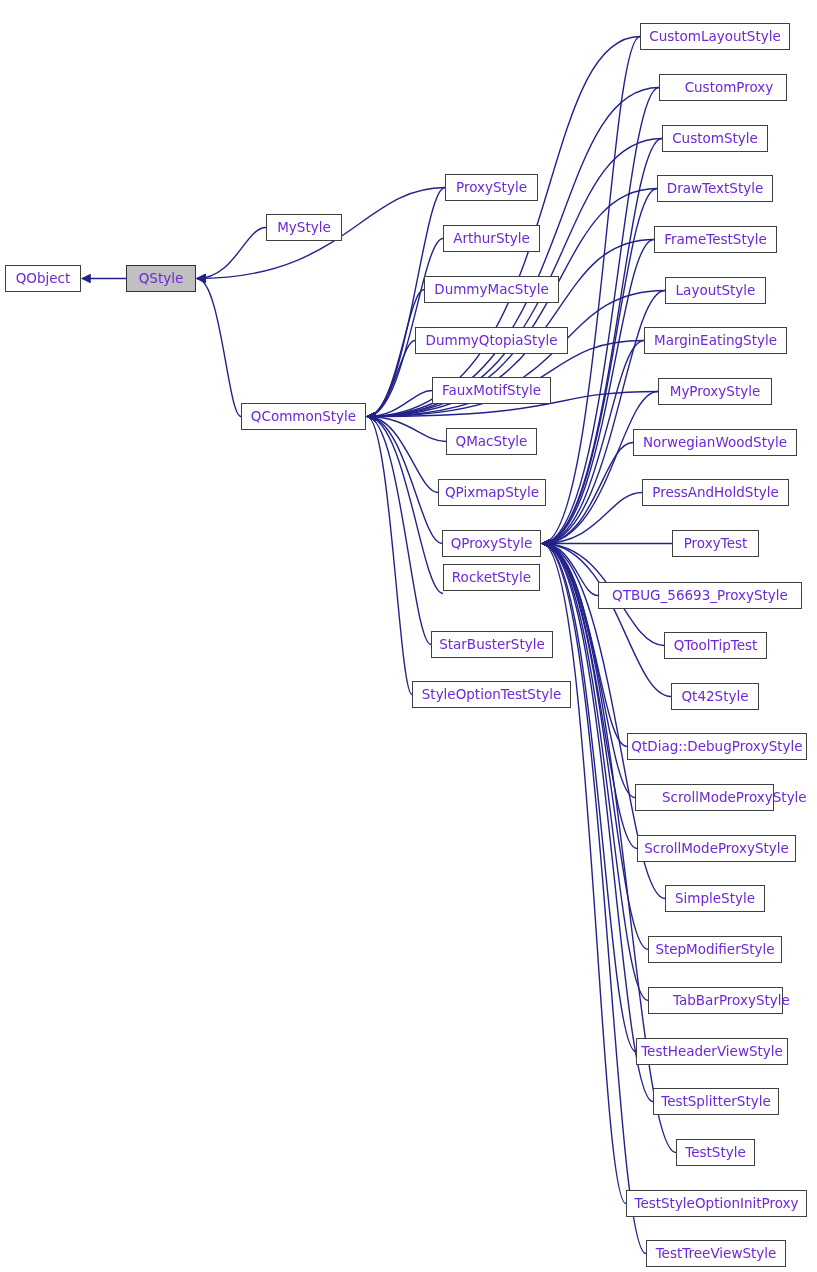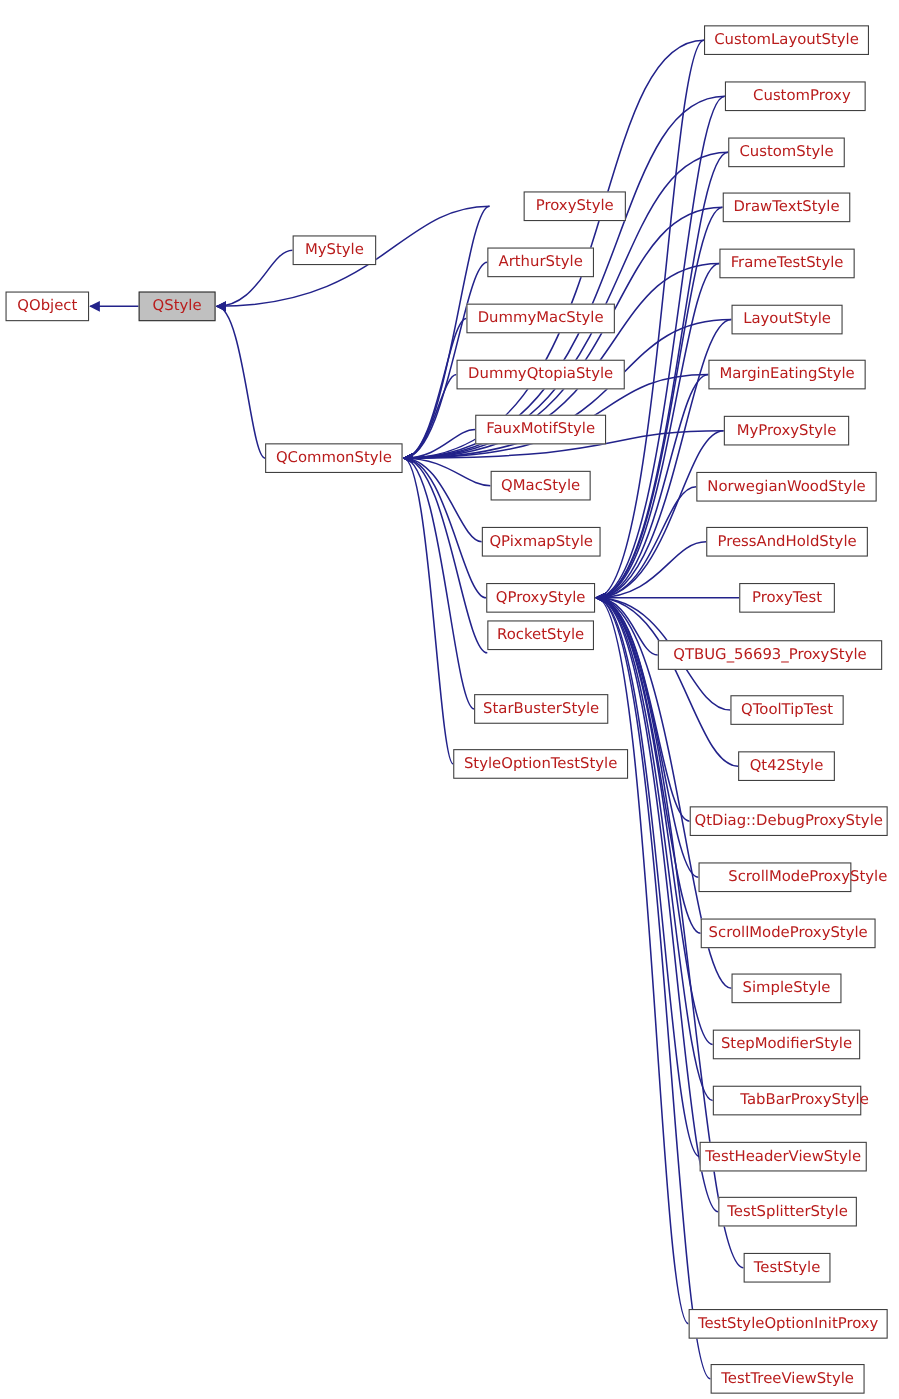--- a/index.html
+++ b/index.html
@@ -21,21 +21,21 @@
     top: 0;
     width: 817px;
     height: 1272px;
     pointer-events: none;
   }
   .node {
     position: absolute;
     box-sizing: border-box;
     border: 1px solid #404040;
     background: #ffffff;
-    color: #b91c1c;
+    color: #6d28d9;
     font-size: 13.5px;
     line-height: 25px;
     height: 27px;
     text-align: center;
     white-space: nowrap;
     z-index: 5;
   }
   .node.highlight {
     background: #c0c0c0;
     border: 1px solid #303030;
@@ -102,21 +102,21 @@
         <path d="M 644 340.5 C 534.308 340.5, 566.44 416.5, 367 416.5" marker-end="url(#arrow)"></path>
         <path d="M 658 391.5 C 542.764 391.5, 576.52 416.5, 367 416.5" marker-end="url(#arrow)"></path>
       </g>
   </svg>
 
   <div id="nodes">
       <div class="node" style="left: 5px; top: 265px; width: 76px;"><span>QObject</span></div>
       <div class="node highlight" style="left: 126px; top: 265px; width: 70px;"><span>QStyle</span></div>
       <div class="node" style="left: 266px; top: 214px; width: 76px;"><span>MyStyle</span></div>
       <div class="node" style="left: 241px; top: 403px; width: 125px;"><span>QCommonStyle</span></div>
-      <div class="node" style="left: 445px; top: 174px; width: 93px; margin-left: 31px;"><span>ProxyStyle</span></div>
+      <div class="node" style="left: 445px; top: 174px; width: 93px;"><span>ProxyStyle</span></div>
       <div class="node" style="left: 443px; top: 225px; width: 97px;"><span>ArthurStyle</span></div>
       <div class="node" style="left: 424px; top: 276px; width: 135px;"><span>DummyMacStyle</span></div>
       <div class="node" style="left: 415px; top: 327px; width: 153px;"><span>DummyQtopiaStyle</span></div>
       <div class="node" style="left: 432px; top: 377px; width: 119px;"><span>FauxMotifStyle</span></div>
       <div class="node" style="left: 446px; top: 428px; width: 91px;"><span>QMacStyle</span></div>
       <div class="node" style="left: 438px; top: 479px; width: 108px;"><span>QPixmapStyle</span></div>
       <div class="node" style="left: 442px; top: 530px; width: 99px;"><span>QProxyStyle</span></div>
       <div class="node" style="left: 443px; top: 564px; width: 97px;"><span>RocketStyle</span></div>
       <div class="node" style="left: 431px; top: 631px; width: 122px;"><span>StarBusterStyle</span></div>
       <div class="node" style="left: 412px; top: 681px; width: 159px;"><span>StyleOptionTestStyle</span></div>

